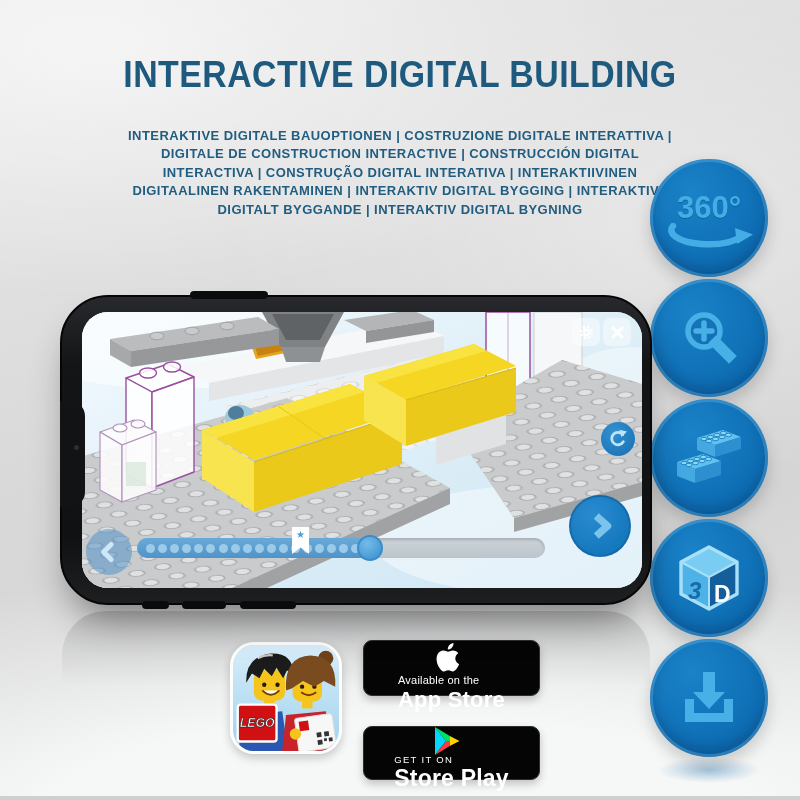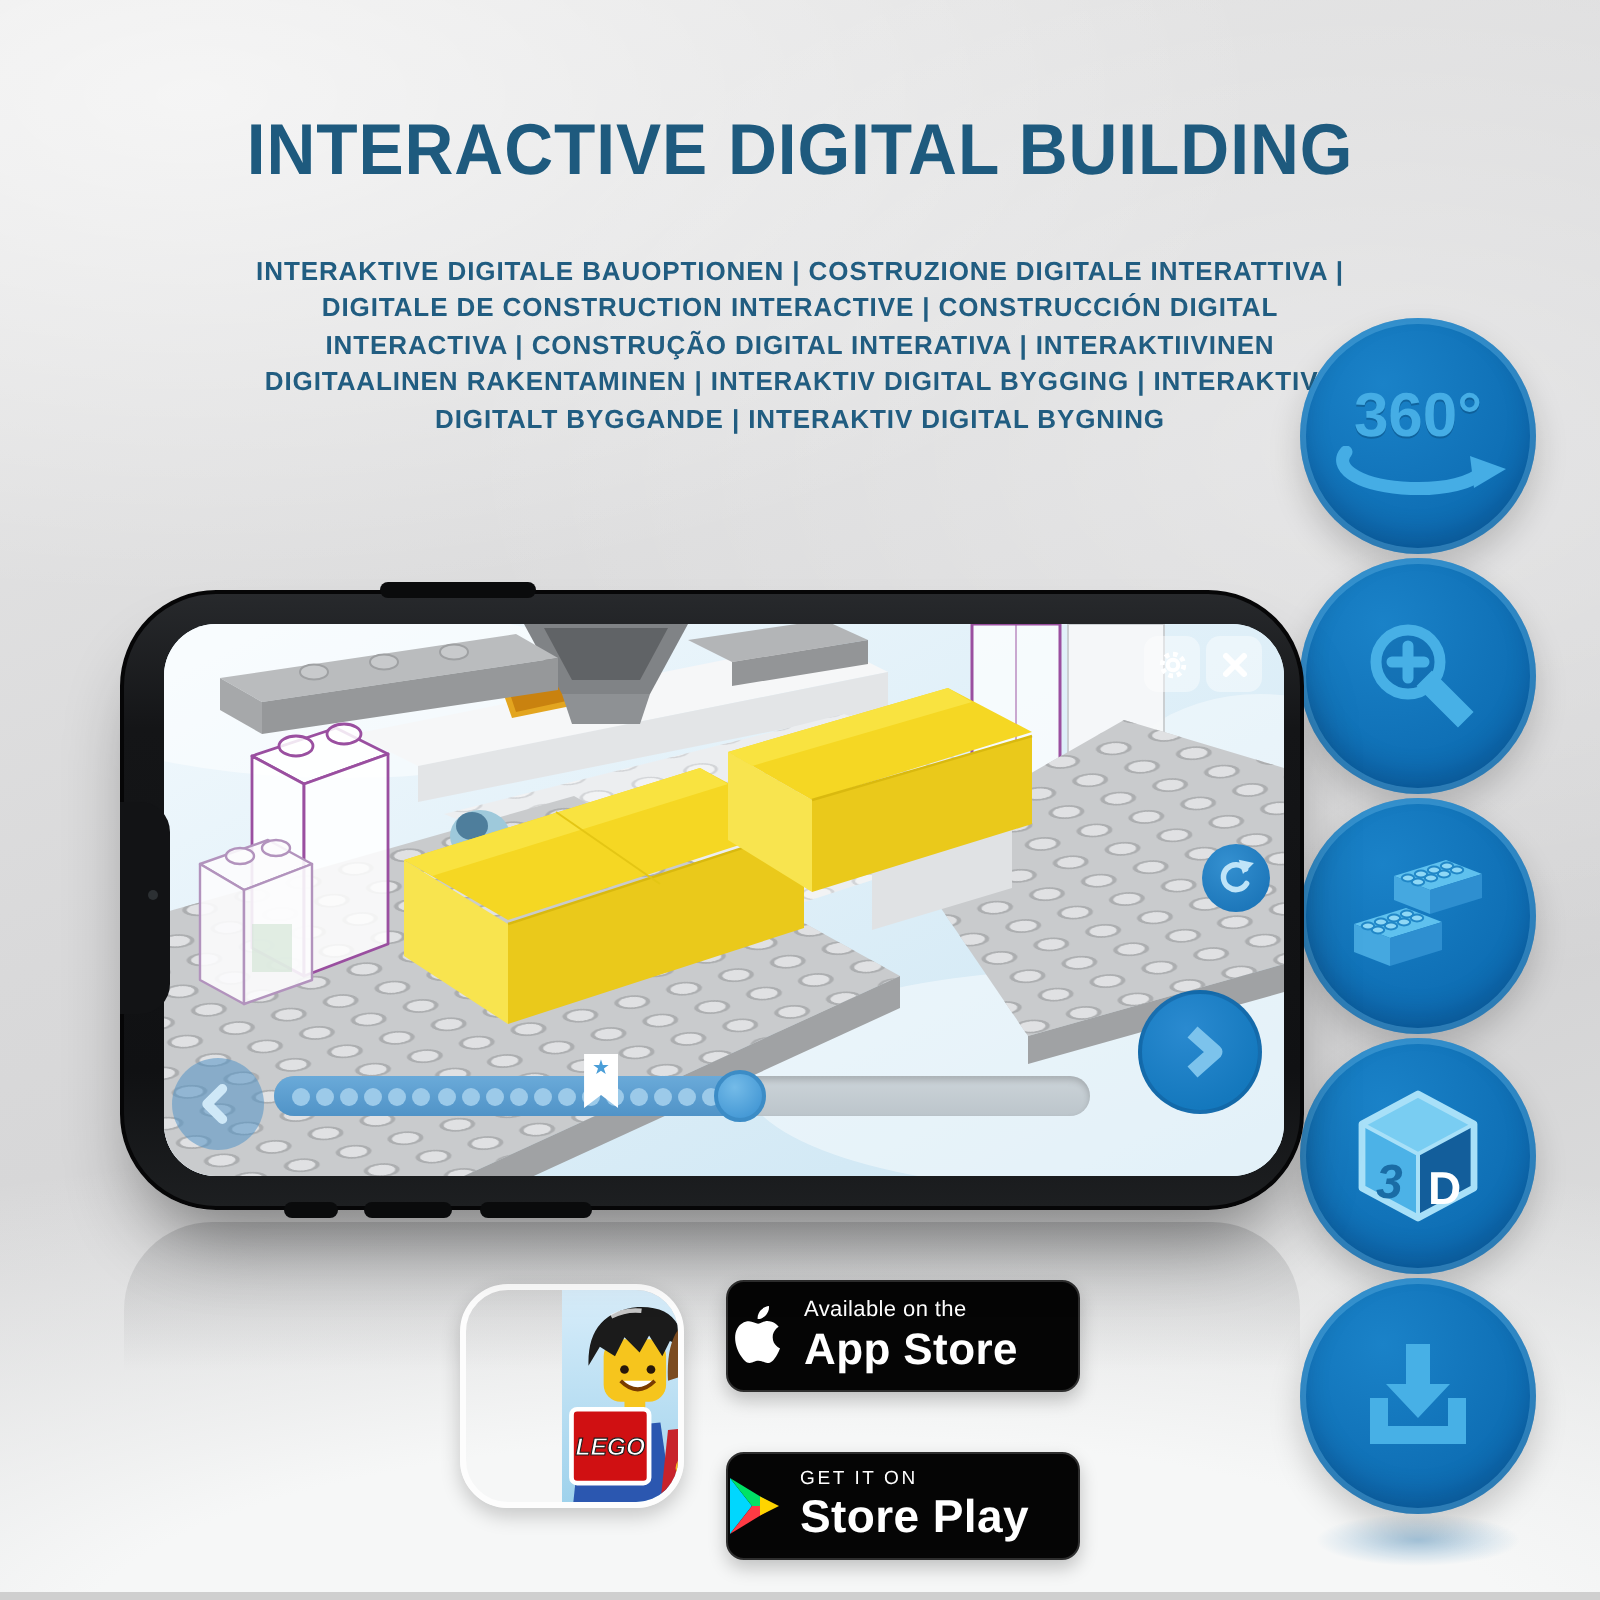--- a/index.html
+++ b/index.html
@@ -103,26 +103,25 @@
     position:absolute;top:-11px;width:17px;height:27px;background:#fff;
     clip-path:polygon(0 0,100% 0,100% 100%,50% 76%,0 100%);
     display:flex;justify-content:center;z-index:2;
   }
   .bookmark .star{font-size:10px;color:#4a9ed8;line-height:15px;}
   
   .app-icon{
     position:absolute;left:230px;top:642px;width:112px;height:112px;border-radius:24px;
     border:3px solid #fdfdfd;box-sizing:border-box;overflow:hidden;z-index:4;
     box-shadow:0 4px 10px rgba(0,0,0,.2);
-    padding-left:48px;
   }
   .badge{
     position:absolute;left:363px;width:177px;background:#050505;border-radius:9px;
     border:1px solid #2e2e2e;box-sizing:border-box;color:#fff;display:flex;align-items:center;
-    padding:0 0;z-index:4;box-shadow:0 4px 9px rgba(0,0,0,.22);
+    padding:0 0;z-index:4;box-shadow:0 4px 9px rgba(0,0,0,.22);flex-direction:column;
   }
   .badge-appstore{top:640px;height:56px;}
   .badge-googleplay{top:703px;height:54px;margin-top:23px;}
   .badge .logo{flex:none;margin-right:10px;display:flex;align-items:center;}
   .badge .lines{display:flex;flex-direction:column;line-height:1.05;}
   .badge .small{font-size:11px;letter-spacing:.2px;}
   .badge-googleplay .small{font-size:9.5px;letter-spacing:1.3px;}
   .badge .big{font-size:22px;font-weight:bold;letter-spacing:.2px;margin-top:1px;}
   .badge-googleplay .big{font-size:23px;}
 </style>

